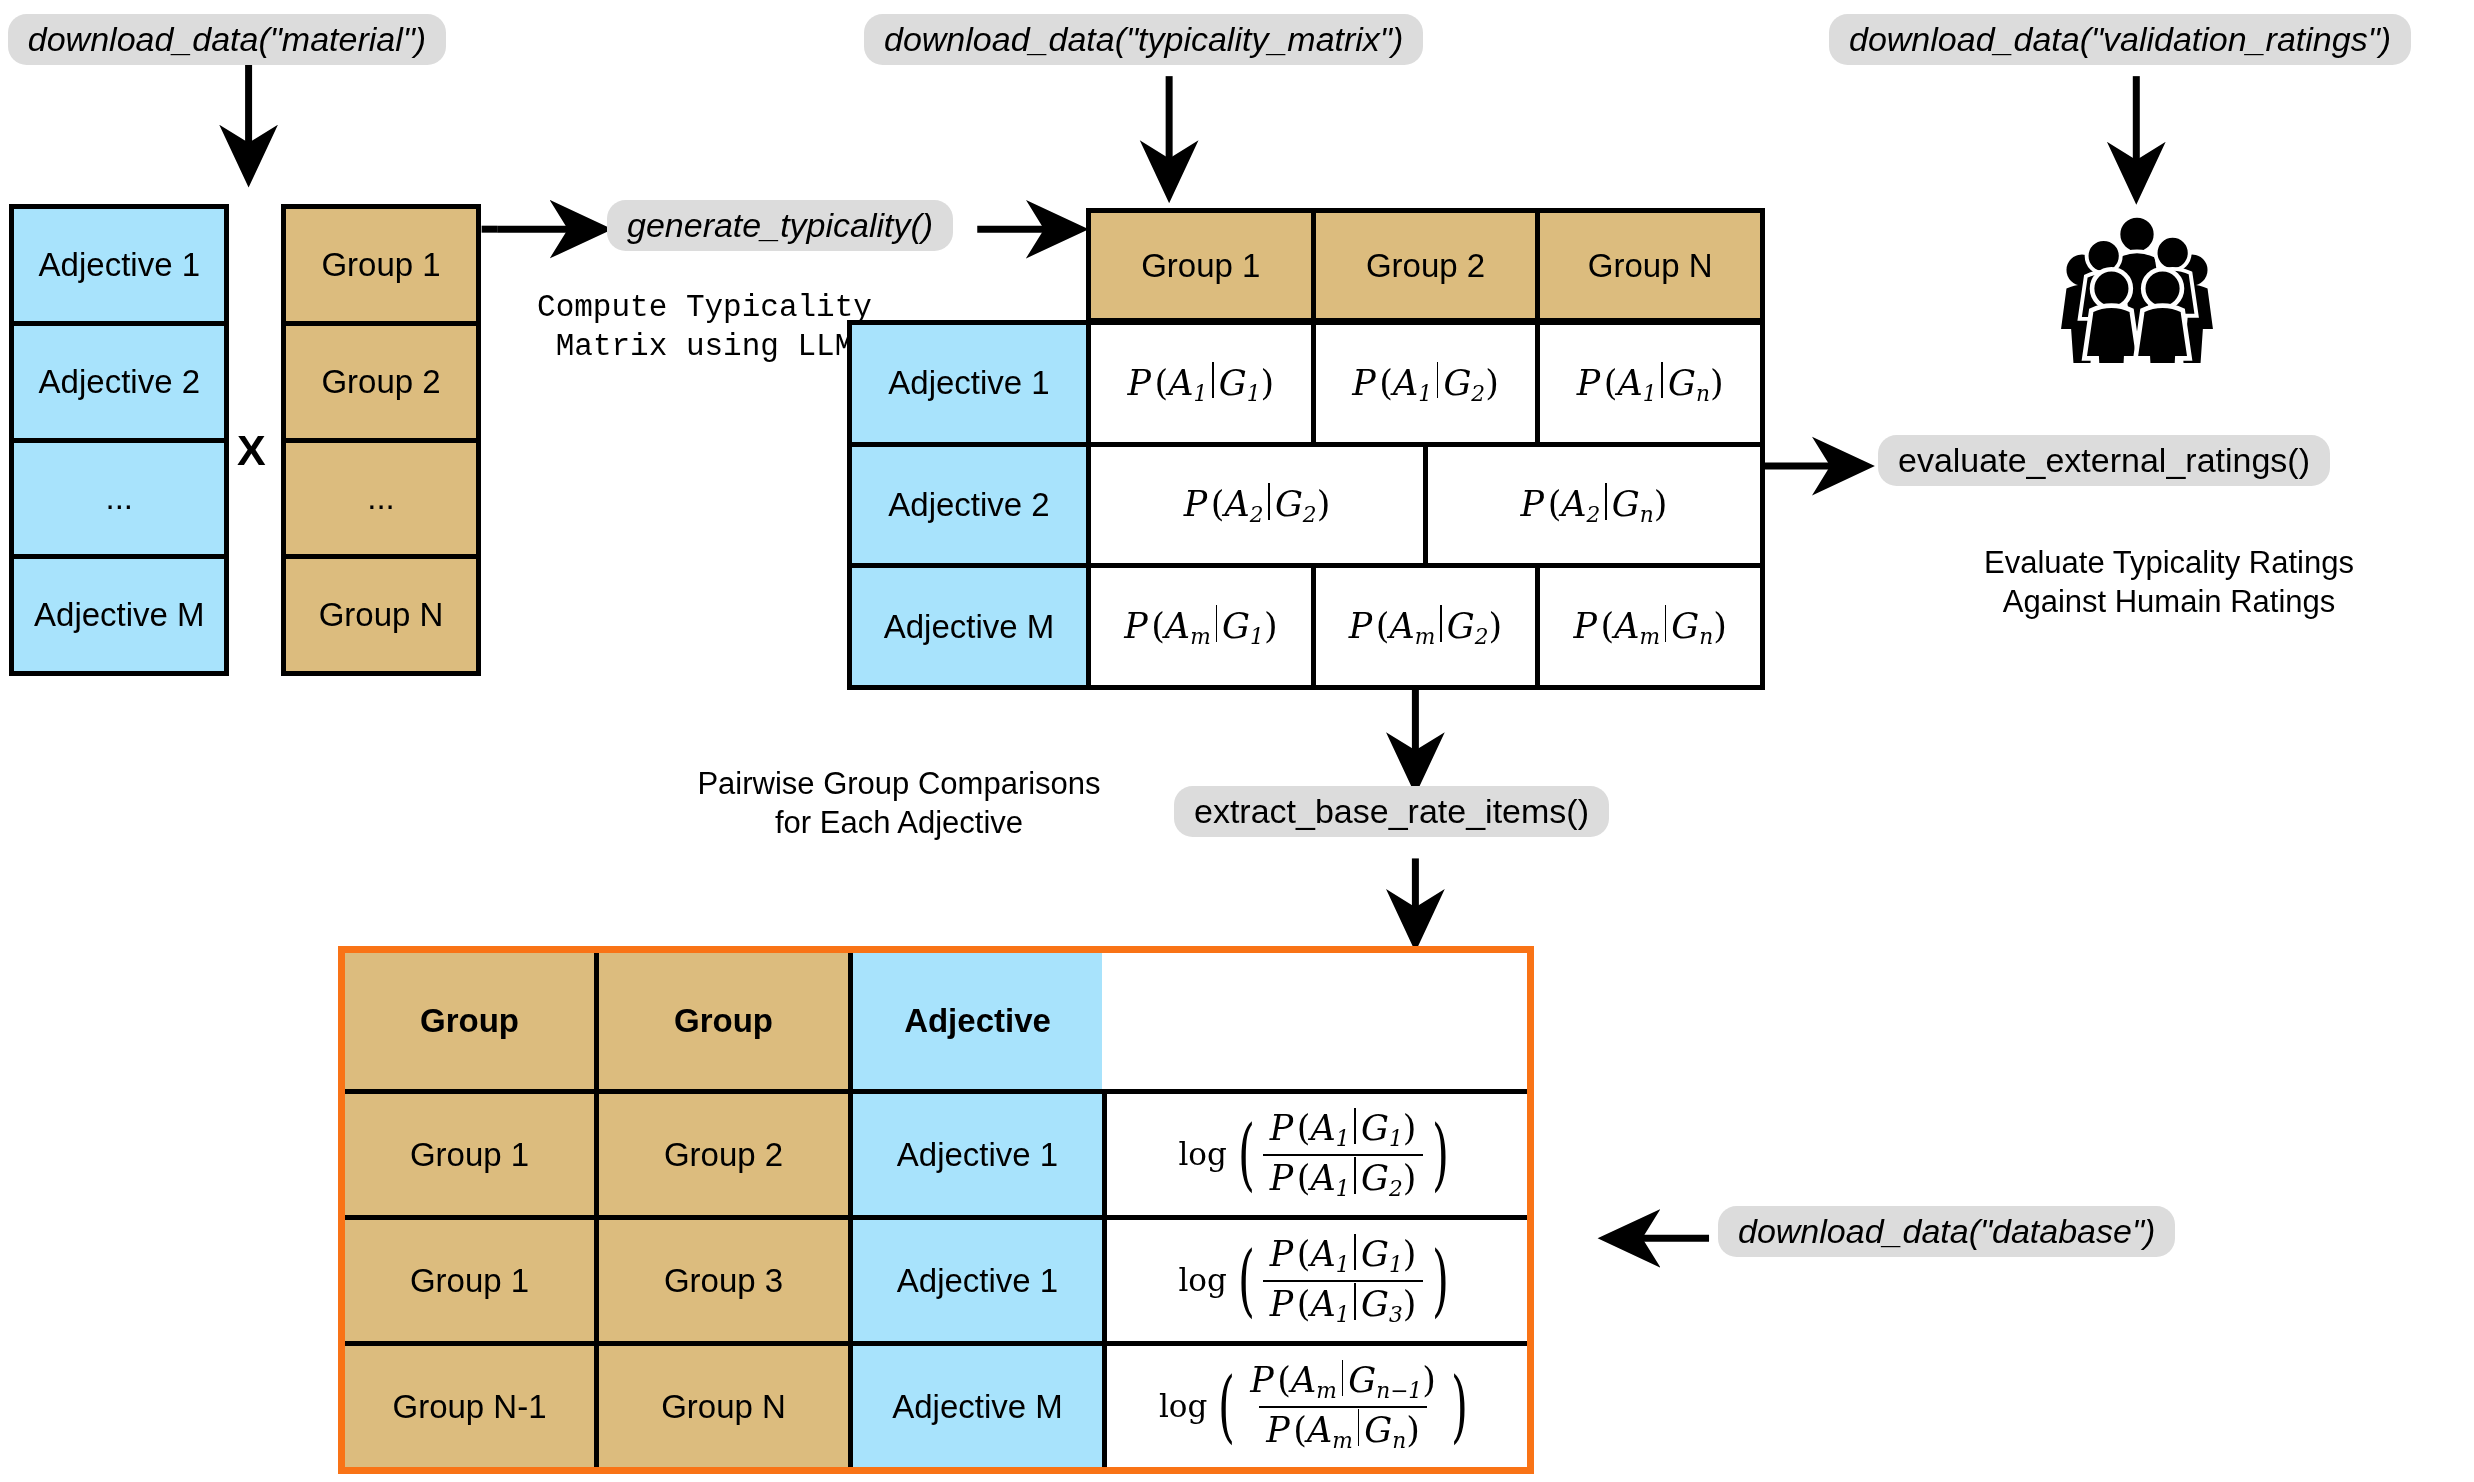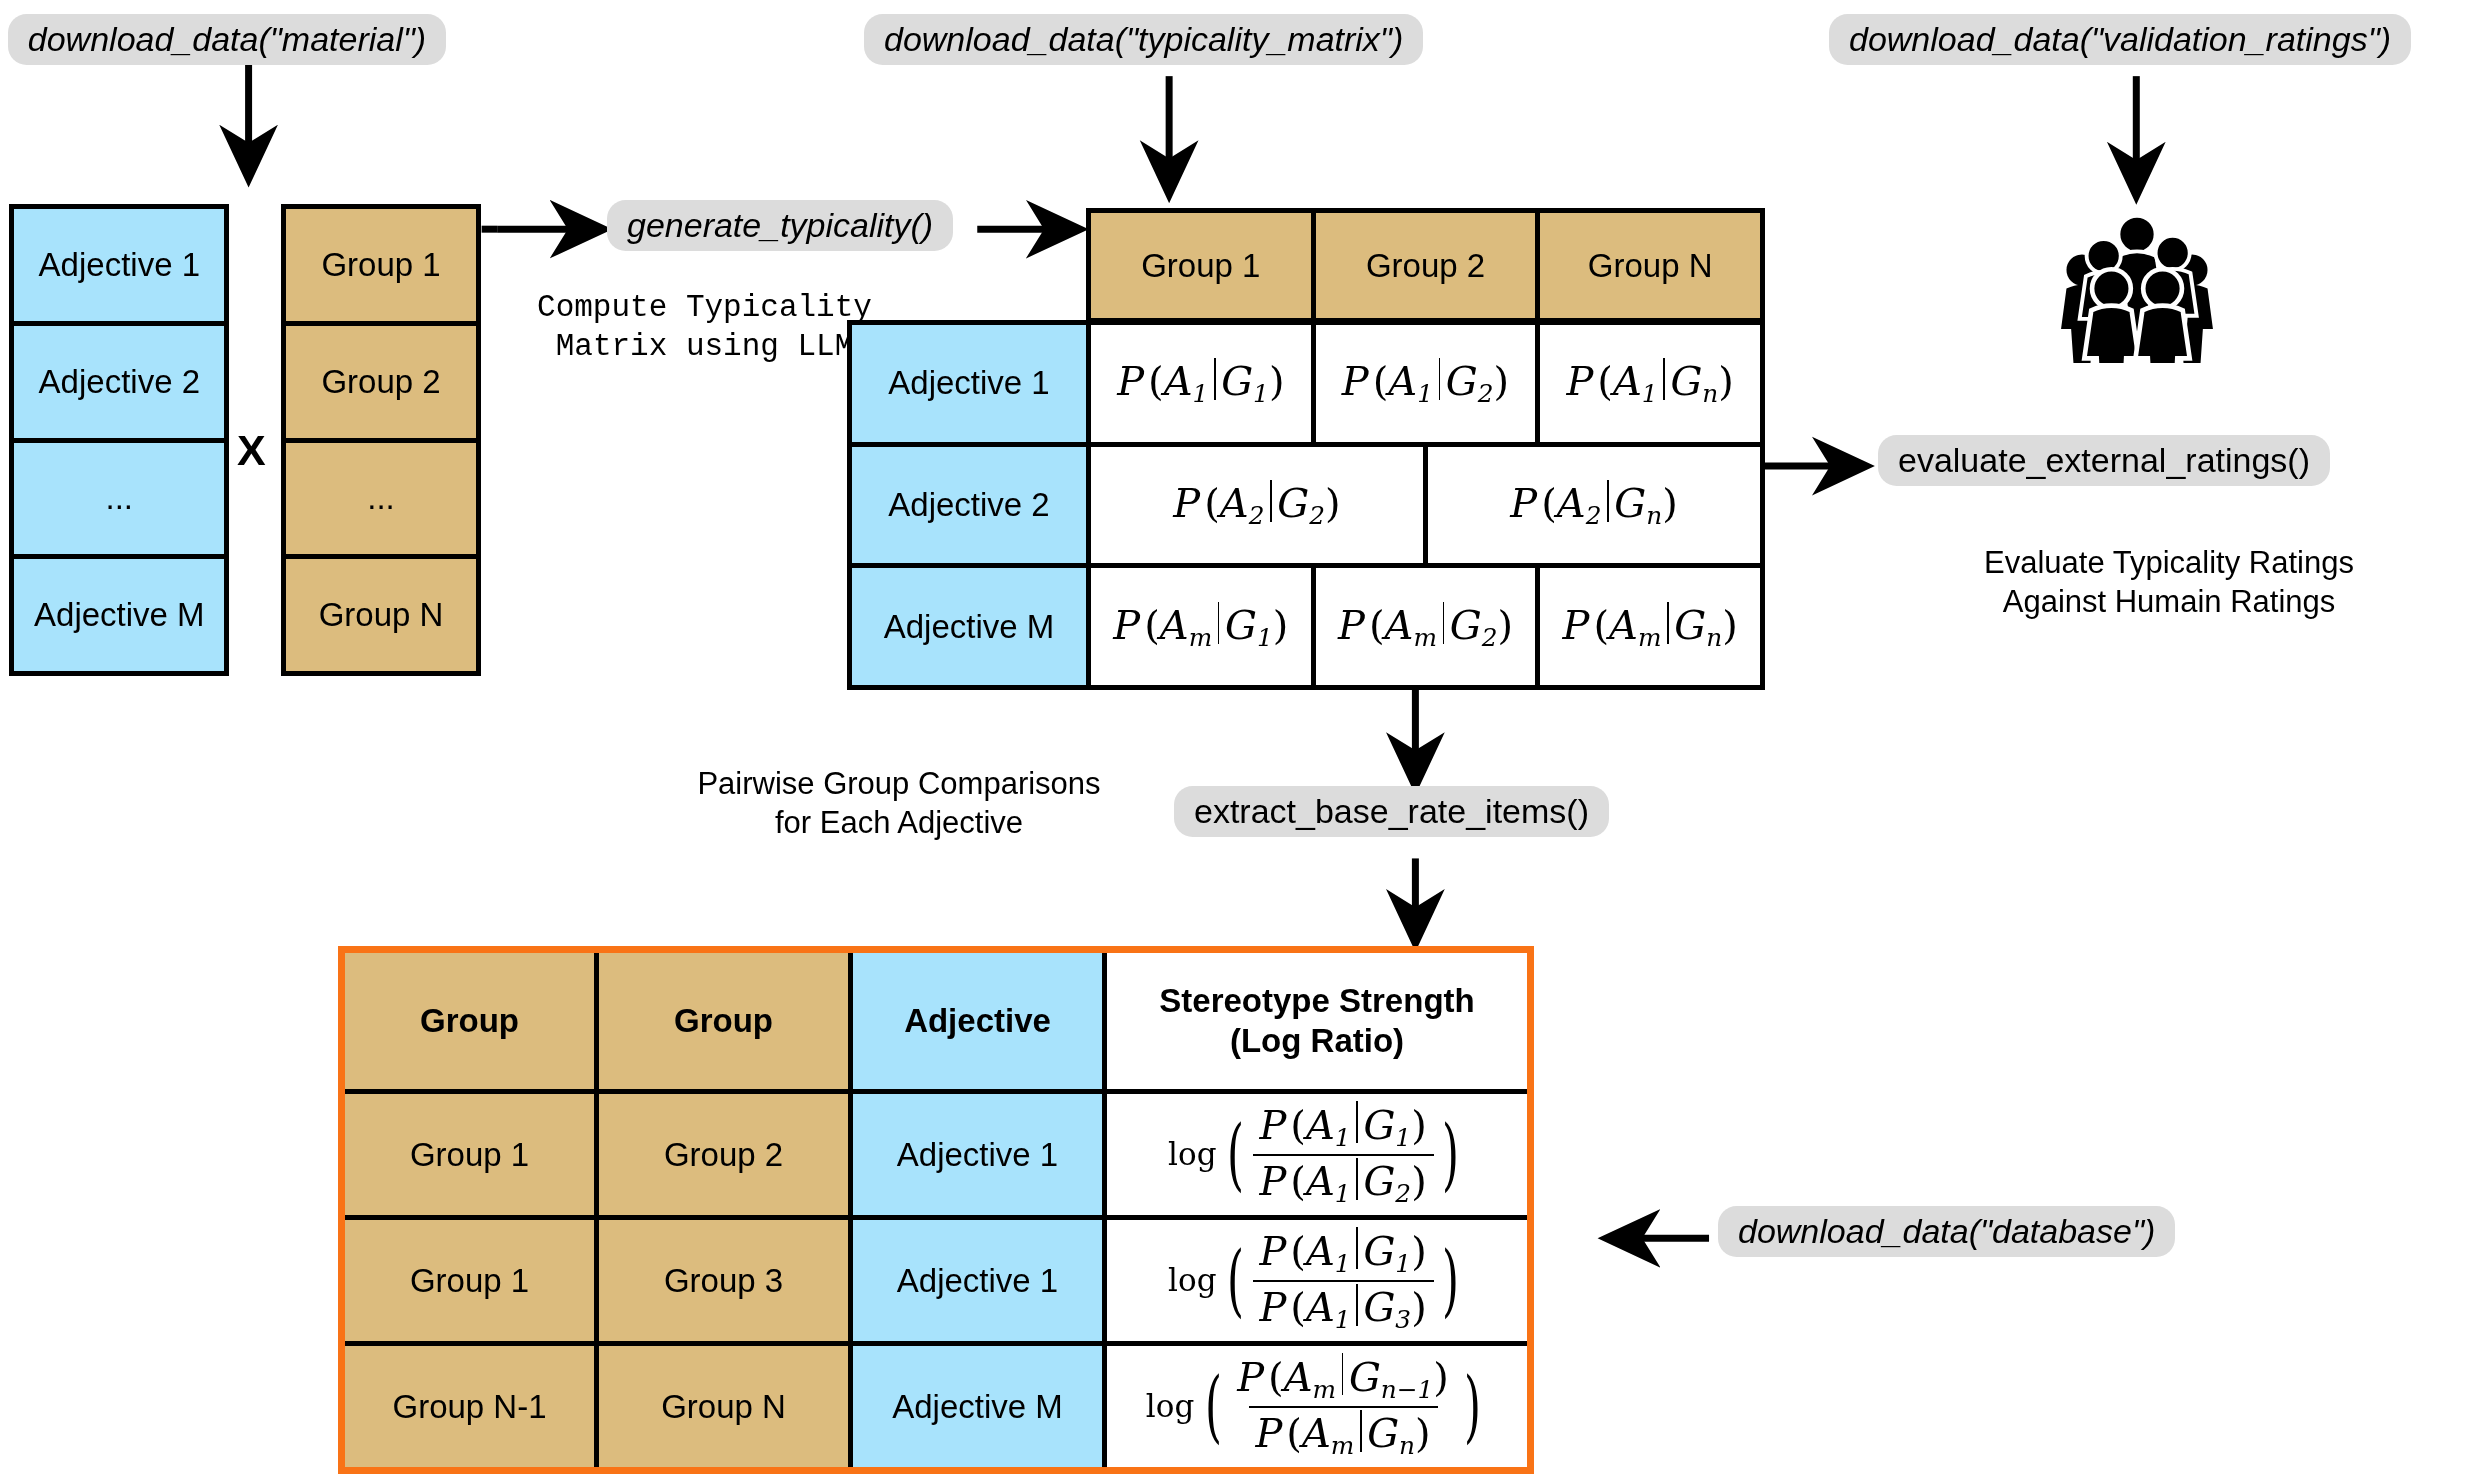--- a/index.html
+++ b/index.html
@@ -45,21 +45,21 @@
   .btable{border:7px solid #f97316;display:flex;flex-direction:column;}
   .btable .brow{display:flex;border-bottom:5.4px solid #000;}
   .btable .brow:last-child{border-bottom:none;}
   .btable .bc{display:flex;align-items:center;justify-content:center;
               border-right:5.4px solid #000;font-size:33px;text-align:center;
               line-height:1.2;}
   .btable .bc:last-child{border-right:none;}
   .btable .hdr .bc{font-weight:700;}
 
   
-  .math{font-family:"DejaVu Serif", serif;font-size:40px;white-space:nowrap;}
+  .math{font-family:"DejaVu Serif", serif;font-size:35px;white-space:nowrap;}
   .math i{font-style:italic;}
   .math sub{font-size:.62em;vertical-align:-.28em;font-style:italic;}
   .bar{display:inline-block;vertical-align:-.12em;width:1.6px;height:1.05em;
        background:#000;margin:0 .14em;}
   .logwrap{display:inline-flex;align-items:center;font-family:"DejaVu Serif",serif;
            font-size:31px;}
   .logwrap .lg{margin-right:.12em;}
   .paren{display:inline-block;font-size:2.55em;line-height:.72;font-weight:300;
          transform:scaleX(.55);}
   .frac{display:inline-flex;flex-direction:column;align-items:center;margin:0 .05em;}
@@ -194,22 +194,20 @@
 <div class="abs caption" style="left:670px;top:765px;width:458px;">Pairwise Group Comparisons
 for Each Adjective</div>
 
 <div class="abs pill" style="left:1174px;top:786px;">extract_base_rate_items()</div>
 
 <div class="abs btable" id="res-table" style="left:338px;top:946px;width:1196px;height:528px;">
     <div class="brow hdr" style="flex: 0 0 136px;">
       <div class="bc tan" style="flex: 0 0 249px; white-space: pre-line;">Group</div>
       <div class="bc tan" style="flex: 0 0 249px; white-space: pre-line;">Group</div>
       <div class="bc blue" style="flex: 0 0 249px; white-space: pre-line;">Adjective</div>
-      <div class="bc white" style="flex: 1 1 auto; white-space: pre-line;">Stereotype Strength
-(Log Ratio)</div>
     </div>
     <div class="brow" style="flex: 1 1 0%;">
       <div class="bc tan" style="flex: 0 0 249px;">Group 1</div>
       <div class="bc tan" style="flex: 0 0 249px;">Group 2</div>
       <div class="bc blue" style="flex: 0 0 249px;">Adjective 1</div>
       <div class="bc white" style="flex: 1 1 auto;">
         <span class="logwrap">
           <span class="lg">log</span>
           <span class="paren">(</span>
           <span class="frac">

